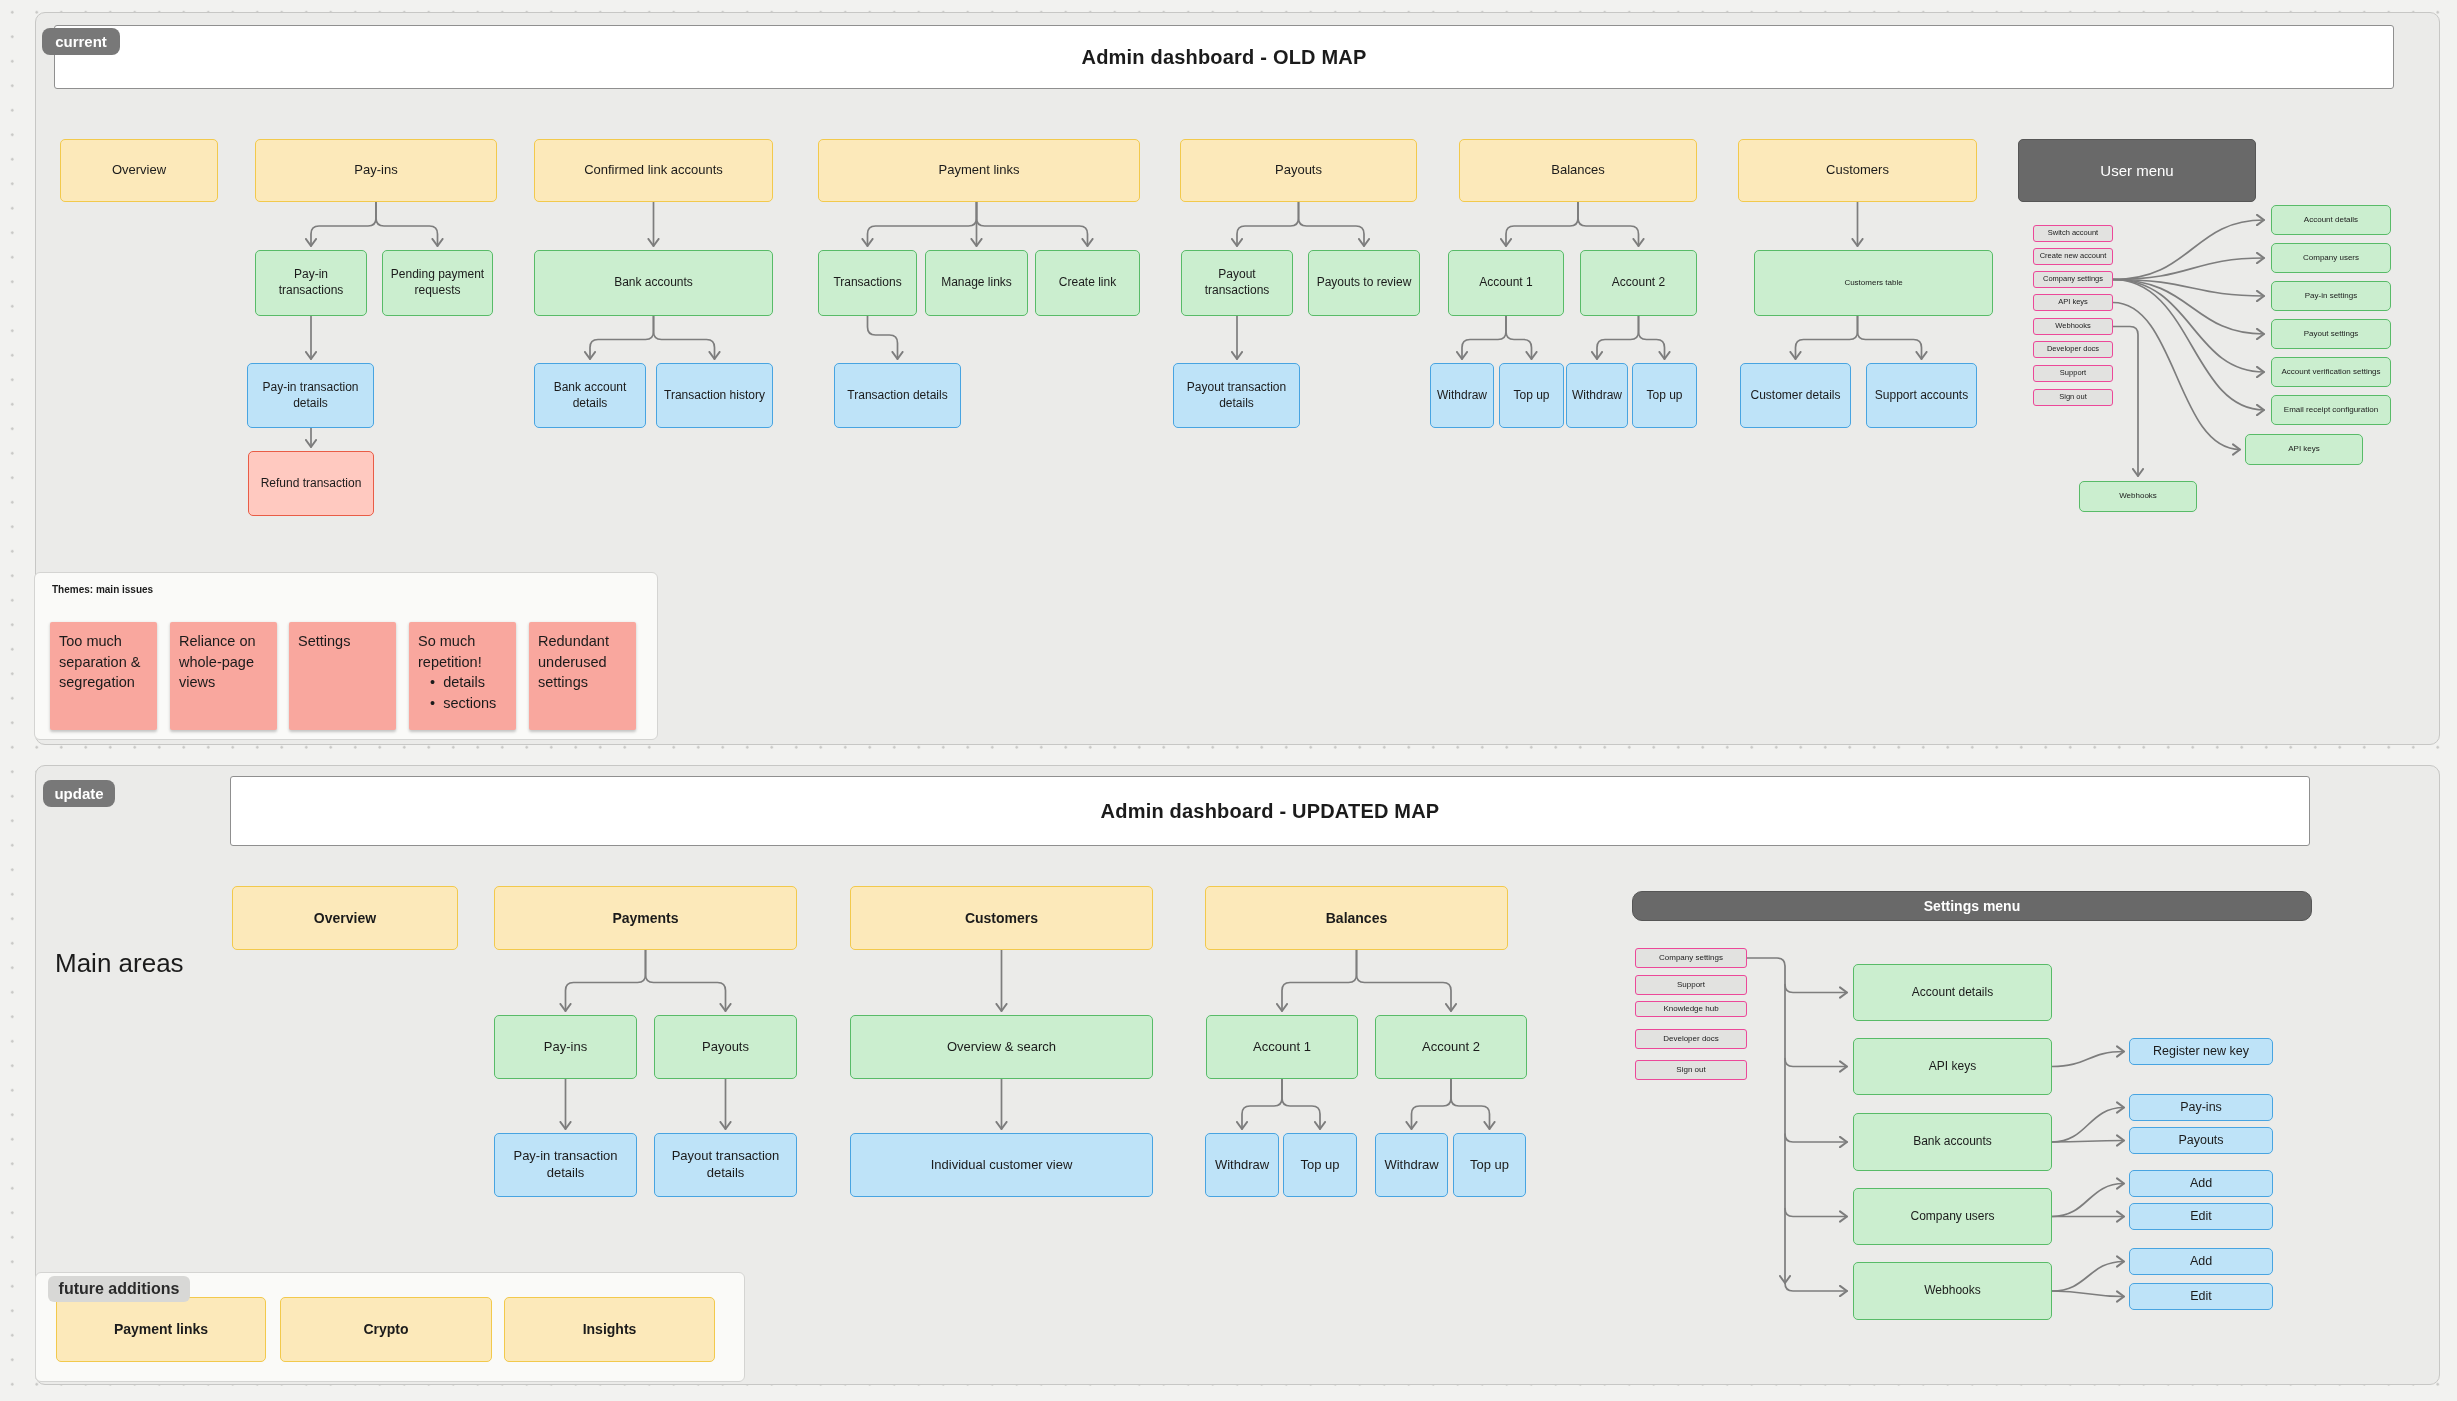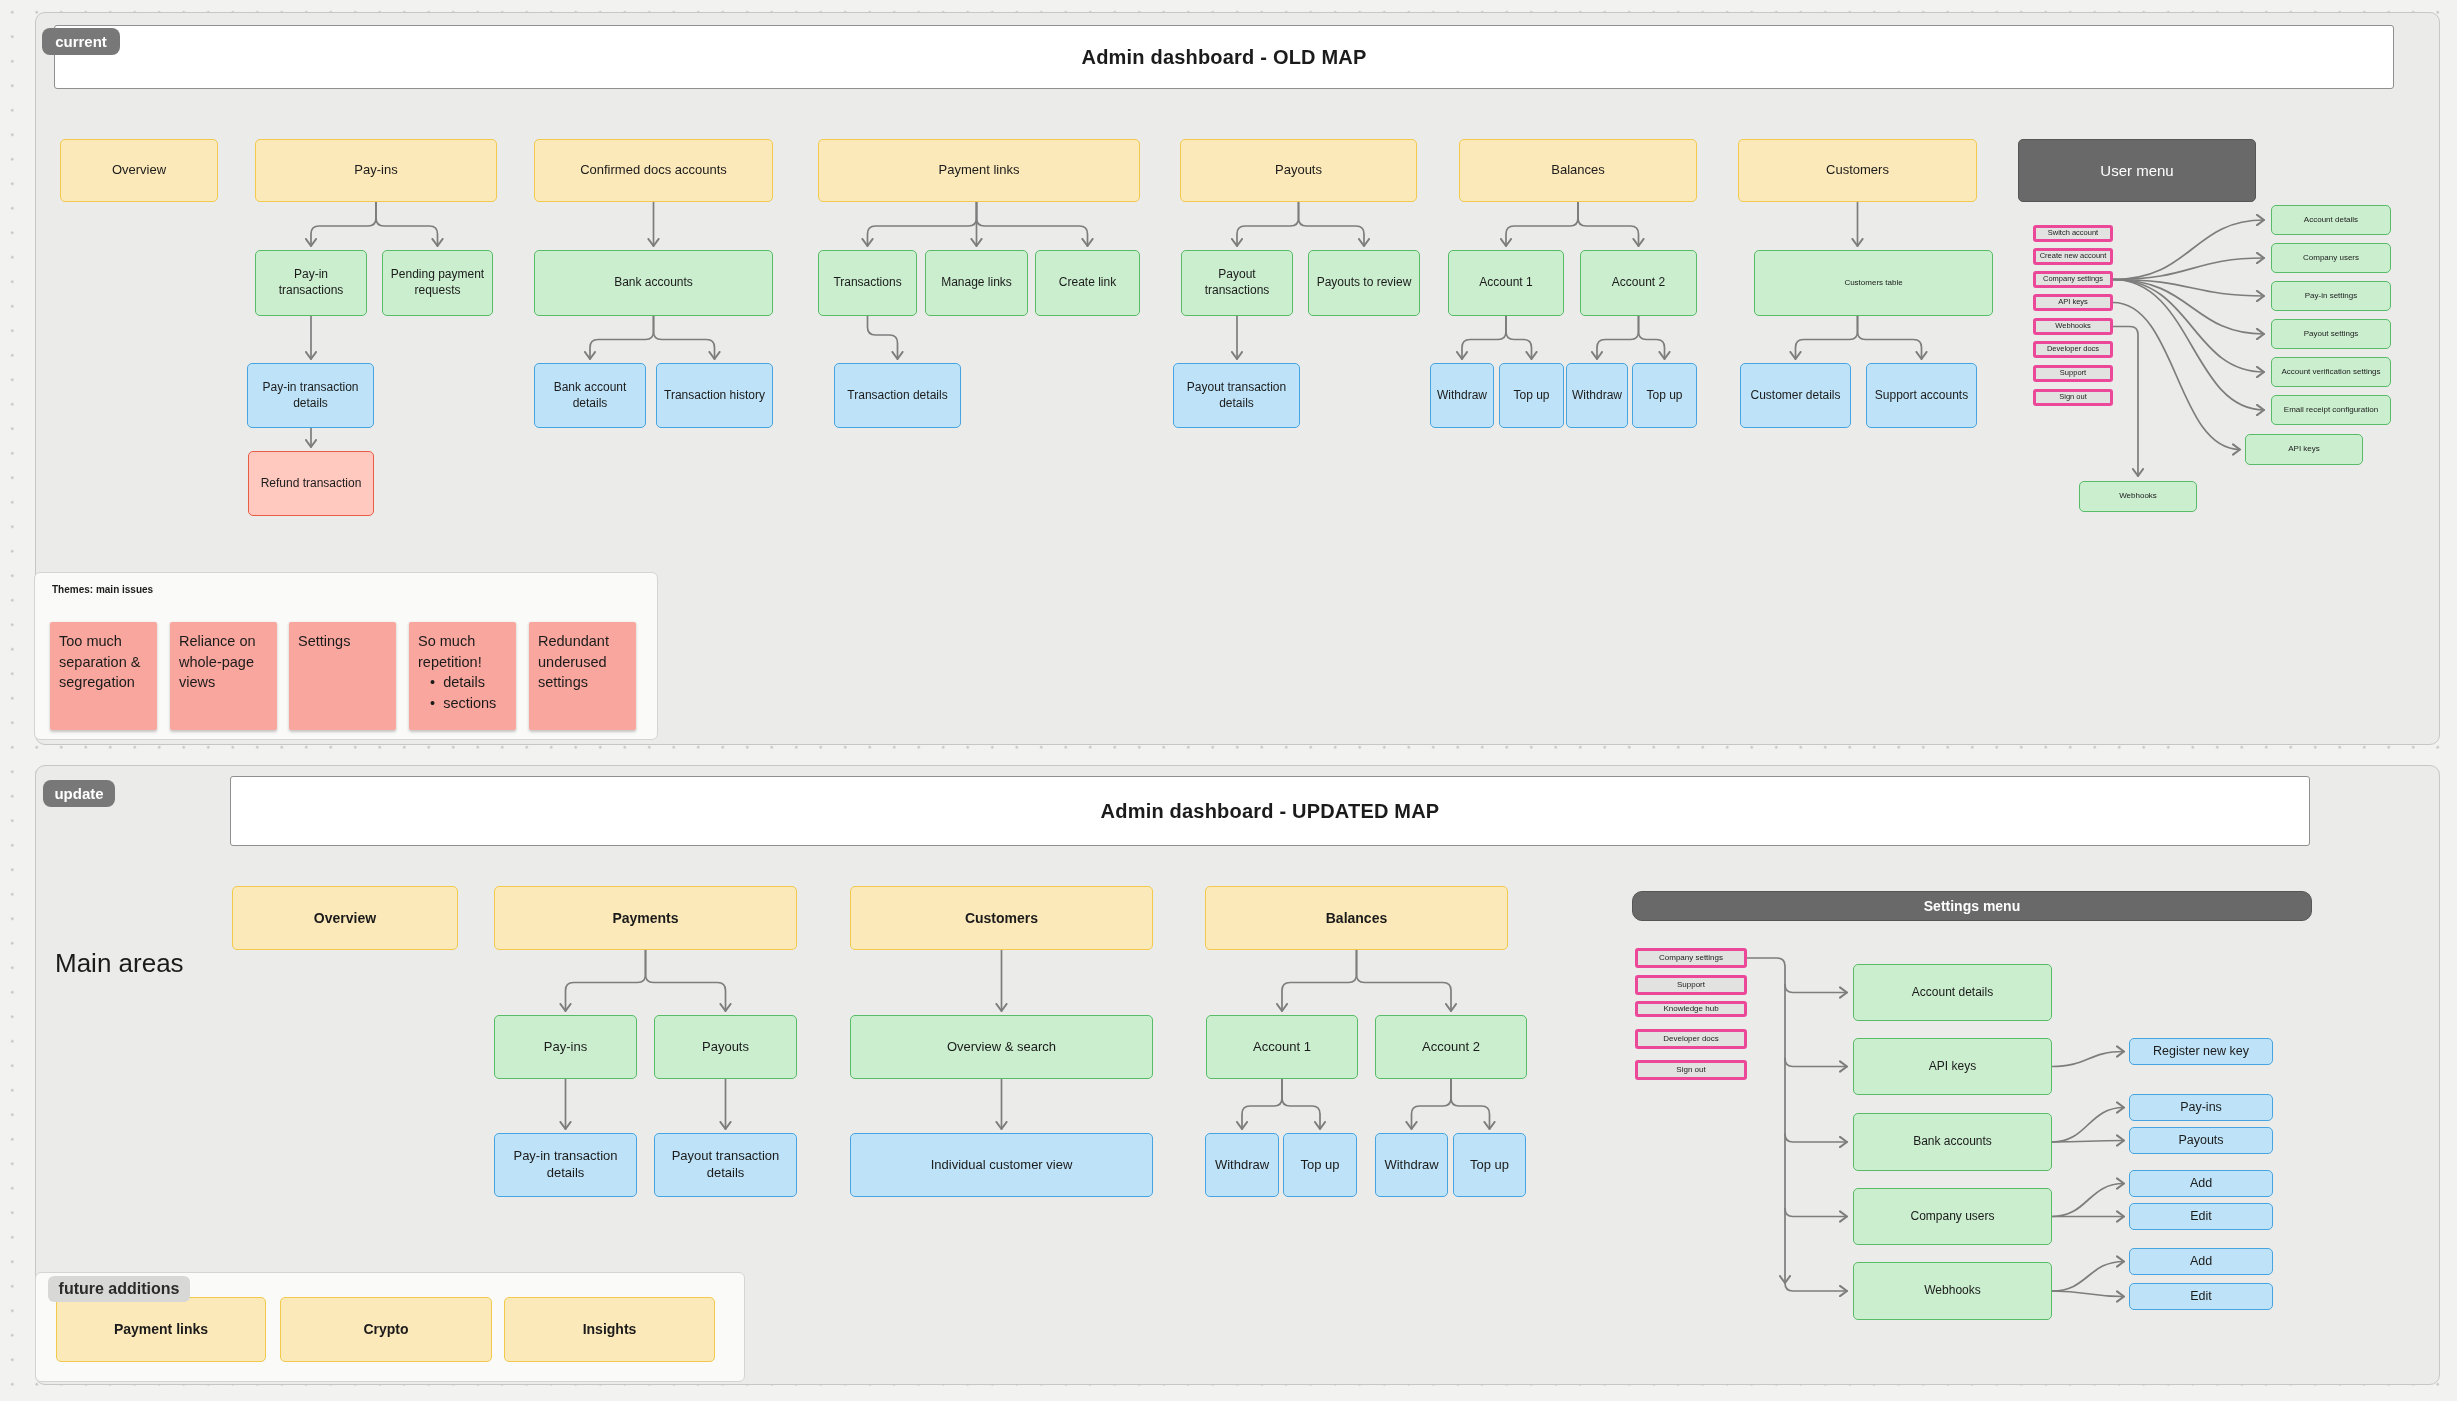--- a/index.html
+++ b/index.html
@@ -12,21 +12,21 @@
   }
   .frame{position:absolute;background:#ebebe9;border:1.5px solid #c7c7c5;border-radius:10px;z-index:1;box-sizing:border-box}
   svg.conn{position:absolute;left:0;top:0;z-index:2}
   .node,.whitebar,.badge,.panel,.label{position:absolute;box-sizing:border-box;z-index:3}
   .node{display:flex;align-items:center;justify-content:center;text-align:center;padding:2px 7px;border-radius:5px;line-height:1.3}
   .yellow{background:#fce9ba;border:1.5px solid #f2c94c}
   .green{background:#cbeecf;border:1.5px solid #58bb68}
   .blue{background:#bee3f8;border:1.5px solid #48a4e1}
   .red{background:#ffc9c0;border:1.5px solid #e95c46}
   .dark{background:#696969;border:1.5px solid #565656;color:#fff}
-  .grayitem{background:#e2e2e0;border:3px solid #ec4899;border-radius:3px;font-size:7.5px;padding:1px 2px;line-height:1.1}
+  .grayitem{background:#e2e2e0;border:1px solid #ec4899;border-radius:3px;font-size:7.5px;padding:1px 2px;line-height:1.1}
   .whitebar{background:#fff;border:1.5px solid #8f8f8f;border-radius:3px;display:flex;align-items:center;justify-content:center;font-weight:700;font-size:20px;letter-spacing:.2px}
   .badge{background:#787878;color:#fff;border-radius:8px;display:flex;align-items:center;justify-content:center;font-weight:600;font-size:15px;z-index:5}
   .panel{background:#fafaf8;border:1.5px solid #d4d4d2;border-radius:6px;z-index:2}
   .label{font-weight:700}
   .sticky{position:absolute;background:#f9a79e;border-radius:2px;box-shadow:0 1.5px 3px rgba(0,0,0,.22);
     font-size:14.5px;font-weight:500;line-height:1.42;padding:9px 9px;box-sizing:border-box;text-align:left;z-index:4}
   .sticky .bullet{display:block;padding-left:12px}
   .sticky .bullet::before{content:"\2022\00a0\00a0"}
   .hOld{font-size:13px;font-weight:500}
   .hNew{font-size:14px;font-weight:700}
@@ -105,21 +105,21 @@
       <path d="M2052,1291C2088,1291 2088,1296.5 2124,1296.5" marker-end="url(#arr)"></path>
       <path d="M2052,1291C2088,1291 2088,1261.5 2124,1261.5" marker-end="url(#arr)"></path>
     </g>
 </svg>
 
 <div class="whitebar" style="left:54px;top:25px;width:2340px;height:64px">Admin dashboard - OLD MAP</div>
 <div class="badge" style="left:42px;top:28px;width:78px;height:27px">current</div>
 
 <div class="node yellow hOld" style="left:60px;top:139px;width:158px;height:63px">Overview</div>
 <div class="node yellow hOld" style="left:255px;top:139px;width:242px;height:63px">Pay-ins</div>
-<div class="node yellow hOld" style="left:534px;top:139px;width:239px;height:63px">Confirmed docs accounts</div>
+<div class="node yellow hOld" style="left:534px;top:139px;width:239px;height:63px">Confirmed link accounts</div>
 <div class="node yellow hOld" style="left:818px;top:139px;width:322px;height:63px">Payment links</div>
 <div class="node yellow hOld" style="left:1180px;top:139px;width:237px;height:63px">Payouts</div>
 <div class="node yellow hOld" style="left:1459px;top:139px;width:238px;height:63px">Balances</div>
 <div class="node yellow hOld" style="left:1738px;top:139px;width:239px;height:63px">Customers</div>
 <div class="node dark umHead" style="left:2018px;top:139px;width:238px;height:63px">User menu</div>
 
 <div class="node green t12" style="left:255px;top:250px;width:112px;height:66px">Pay-in transactions</div>
 <div class="node green t12" style="left:382px;top:250px;width:111px;height:66px">Pending payment requests</div>
 <div class="node green t12" style="left:534px;top:250px;width:239px;height:66px">Bank accounts</div>
 <div class="node green t12" style="left:818px;top:250px;width:99px;height:66px">Transactions</div>

